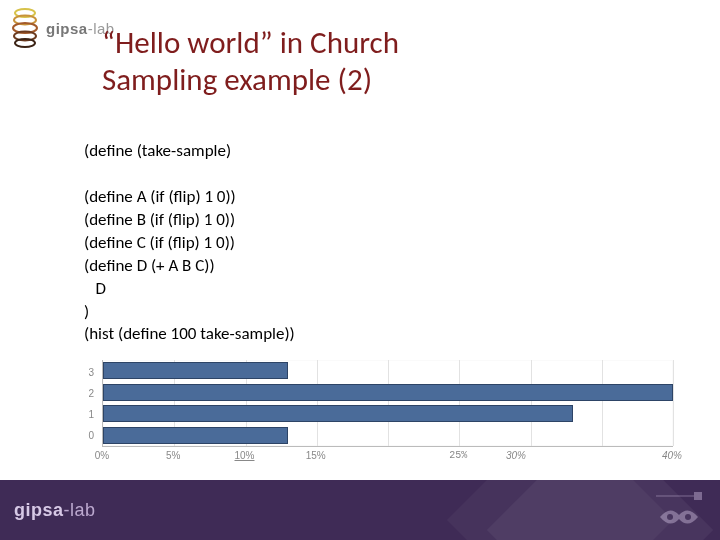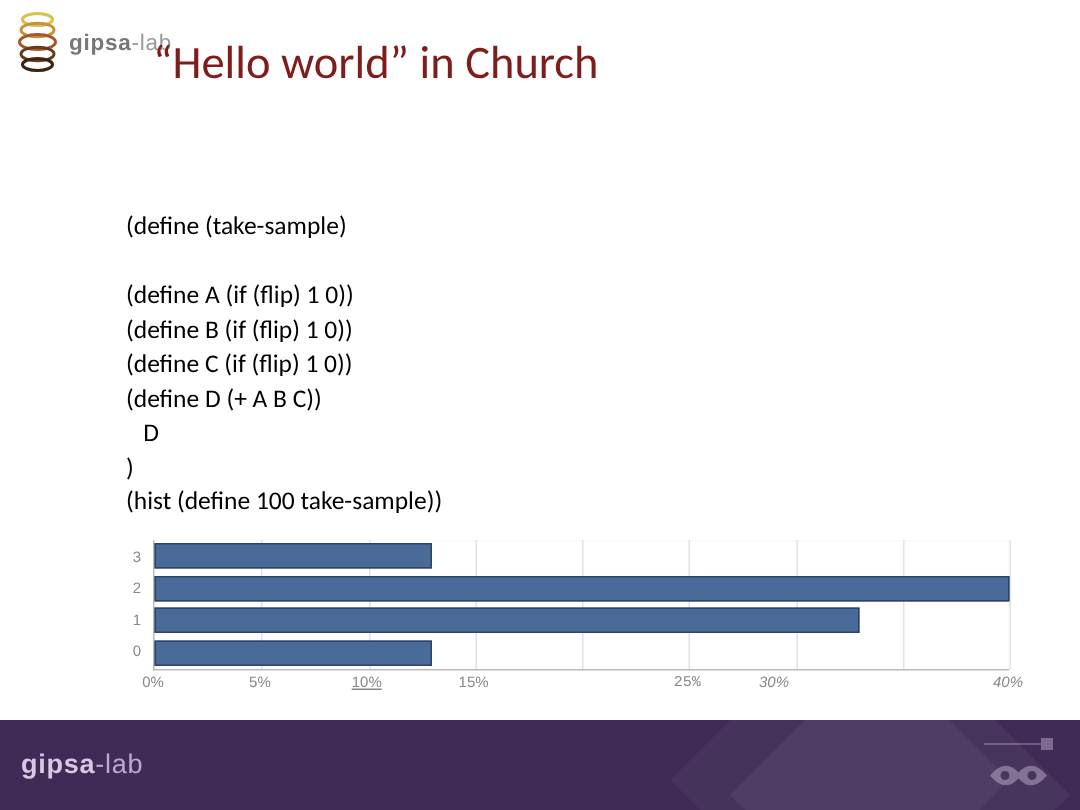--- a/index.html
+++ b/index.html
@@ -207,20 +207,21 @@
           <ellipse cx="15" cy="31" rx="11" ry="4.5" stroke="#6b3a1e"></ellipse>
           <ellipse cx="15" cy="38" rx="10" ry="4" stroke="#3a2214"></ellipse>
         </g>
       </svg>
     </span>
     <span class="brand-top"><span class="bold">gipsa</span><span>-lab</span></span>
   </div>
 
   <div class="title">
     <div>“Hello world” in Church</div>
+    <div>Sampling example (2)</div>
   </div>
 
   <div class="code">
 <span>(define (take-sample)</span>
 <span></span>
 <span>(define A (if (flip) 1 0))</span>
 <span>(define B (if (flip) 1 0))</span>
 <span>(define C (if (flip) 1 0))</span>
 <span>(define D (+ A B C))</span>
 <span>   D</span>

